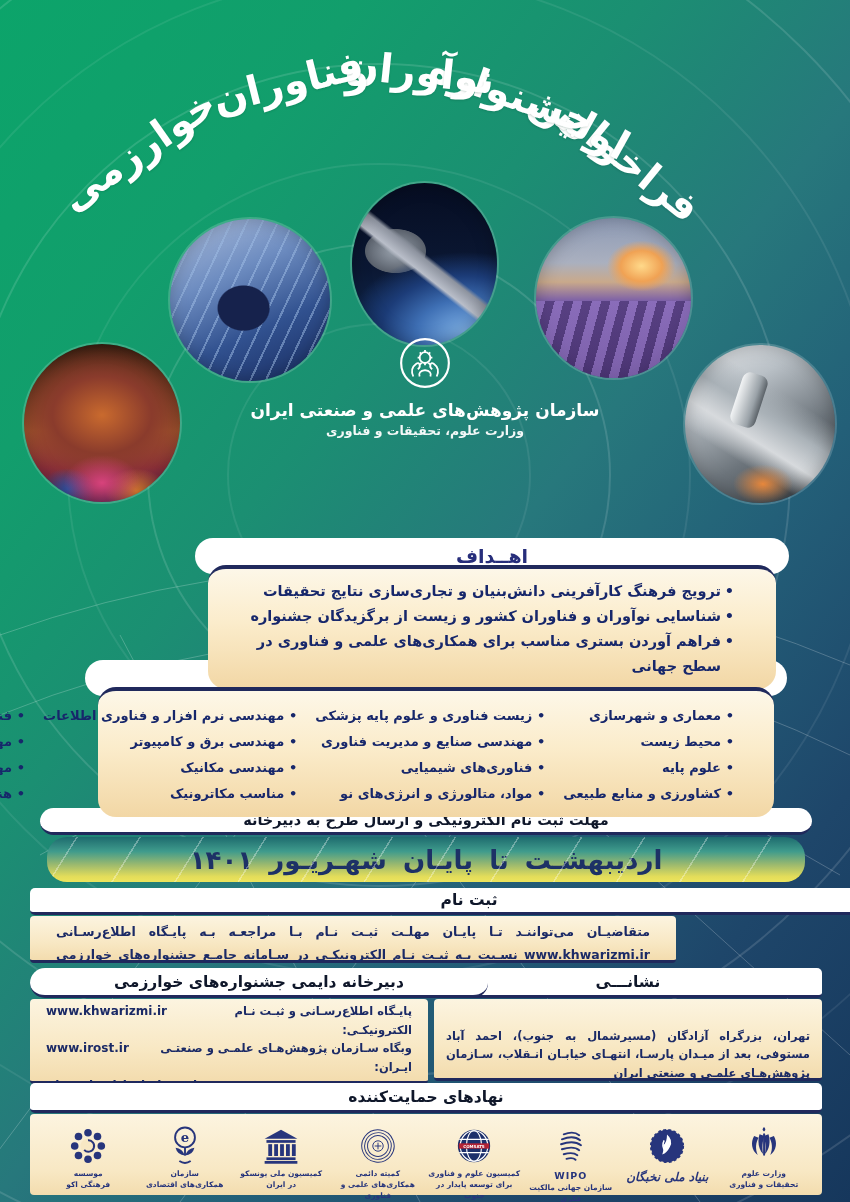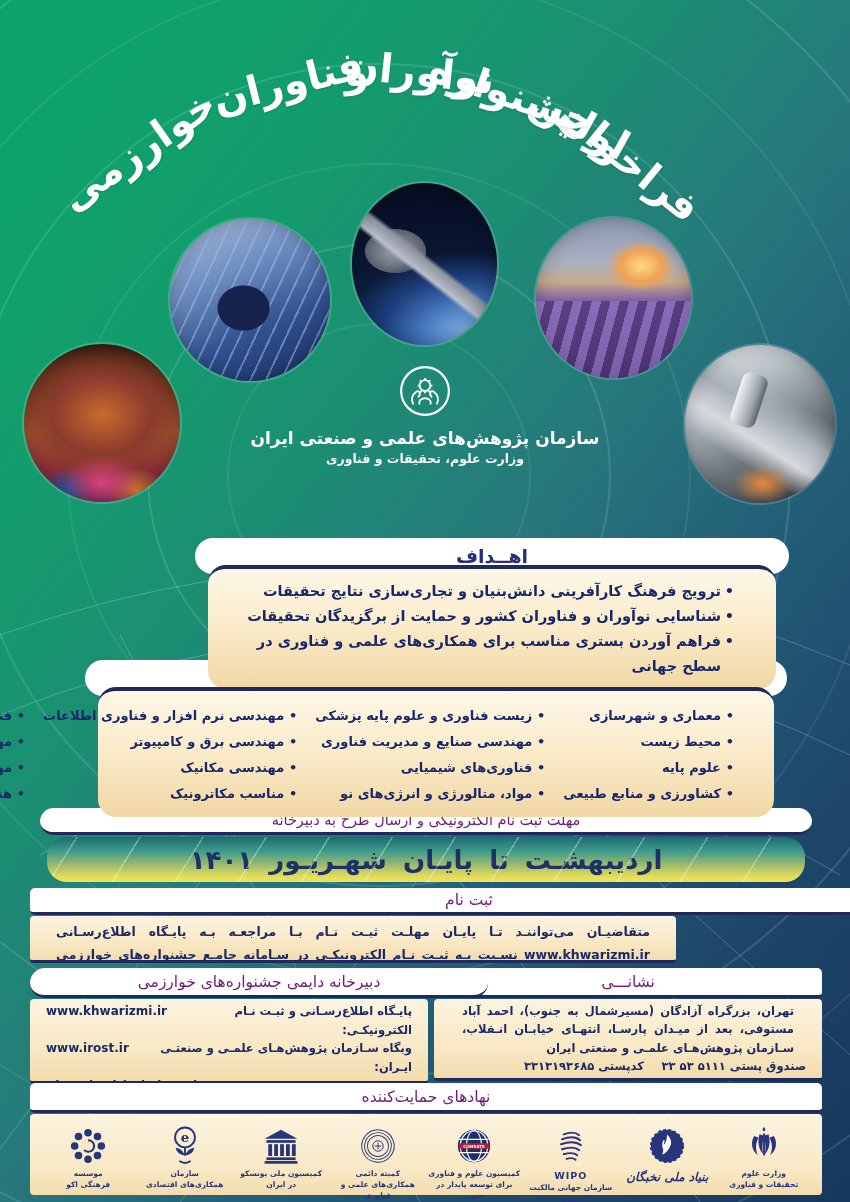--- a/index.html
+++ b/index.html
@@ -42,51 +42,51 @@
   .photo-lav::after{content:"";position:absolute;left:0;top:52%;width:100%;height:48%;
     background:repeating-linear-gradient(105deg, rgba(150,120,200,.55) 0 9px, rgba(60,40,100,.55) 9px 18px);}
   .photo-micro{left:685px;top:345px;width:150px;height:158px;
     background:
       radial-gradient(40px 26px at 52% 88%, #e8883c 0%, rgba(232,136,60,0) 75%),
       linear-gradient(32deg, rgba(230,232,236,0) 30%, #d7dadd 42%, #aab2b8 55%, rgba(170,178,184,0) 68%),
       linear-gradient(150deg,#eceef0 0%,#b9c0c6 30%,#6d757c 62%,#2f3438 100%);}
   .photo-micro::after{content:"";position:absolute;left:34%;top:18%;width:26px;height:54px;border-radius:8px;
     background:linear-gradient(90deg,#f2f4f5,#9aa2a8 70%,#5b6268);transform:rotate(18deg);}
   
-  .org{position:absolute;left:0;top:364px;width:100%;text-align:center;color:#fff;}
+  .org{position:absolute;left:0;top:336px;width:100%;text-align:center;color:#fff;}
   .org-mark{width:54px;height:54px;margin:0 auto 6px;}
   .org-name{font-size:17px;font-weight:800;}
   .org-ministry{font-size:12.5px;font-weight:600;margin-top:3px;opacity:.95;}
   
   .sec{position:absolute;}
   .sec-head{position:relative;z-index:1;background:#ffffff;display:flex;align-items:center;justify-content:center;
     color:#272e7b;font-weight:800;}
   .round-head{border-radius:24px;height:36px;font-size:19px;}
   .sec-body{position:relative;z-index:2;background:linear-gradient(180deg,#fdf7e8 0%,#fbeccb 45%,#f2d7a5 100%);
     border-top:4px solid #20295c;border-radius:18px;margin:-9px 13px 0;color:#17276b;}
   ul.blist{list-style:none;margin:0;padding:10px 42px 10px 18px;}
   ul.blist li{position:relative;font-size:14.5px;font-weight:700;line-height:1.72;padding-right:13px;}
   ul.blist li::before{content:"•";position:absolute;right:0;top:0;color:#17276b;}
   .fields-cols{display:flex;direction:rtl;padding:12px 26px 10px 14px;gap:4px;}
   .fields-cols ul.blist{padding:0 14px 0 0;flex:1;}
   .fields-cols ul.blist li{font-size:13px;line-height:2.0;white-space:nowrap;}
   .bar{position:absolute;display:flex;align-items:center;justify-content:center;}
-  .bar-white{background:#ffffff;color:#701a75;font-weight:400;border-bottom:3px solid #20295c;}
+  .bar-white{background:#ffffff;color:#0f172a;font-weight:700;border-bottom:3px solid #20295c;}
   .deadline-head{border-radius:14px;font-size:14.5px;}
   .grad-bar{background:linear-gradient(180deg,#1e6b6e 0%,#3f9b8c 32%,#9dba6e 62%,#e3dd5a 88%,#ece45c 100%);
     border-radius:20px;color:#1d3166;font-weight:900;font-size:26px;word-spacing:7px;overflow:hidden;}
   .grad-bar::after{content:"";position:absolute;inset:0;
     background:repeating-linear-gradient(-58deg, rgba(255,255,255,0) 0 52px, rgba(255,255,255,.32) 52px 53.5px);}
   .flat-head{border-radius:5px;font-size:15.5px;}
   .cream-box{position:absolute;background:linear-gradient(180deg,#fcf4e0 0%,#f8e8c4 60%,#f3dcae 100%);
     border-bottom:3px solid #20295c;border-radius:4px;color:#1b2a66;}
   .reg-text{font-size:12.5px;font-weight:700;line-height:1.8;padding:5px 26px;text-align:justify;}
   .kv{display:flex;direction:rtl;justify-content:space-between;align-items:baseline;padding:0 16px;font-size:11.5px;font-weight:700;line-height:1.62;}
   .kv .val{direction:ltr;font-size:12px;font-weight:800;}
-  .addr{font-size:11.5px;font-weight:700;line-height:1.6;padding:3px 28px 0;text-align:justify;}
+  .addr{font-size:11.5px;font-weight:700;line-height:1.6;padding:3px 12px 0;text-align:justify;margin-top:25px;}
   .addr-row{display:flex;direction:rtl;justify-content:space-between;padding:0 16px 0 90px;font-size:11.5px;font-weight:700;line-height:1.7;}
   .num{direction:ltr;display:inline-block;}
   
   .logos{position:absolute;display:flex;direction:rtl;justify-content:space-around;align-items:flex-start;
     background:linear-gradient(180deg,#fcf4e0 0%,#f8e8c4 70%,#f3dcae 100%);border-radius:4px;padding:9px 10px 6px;}
   .logo-cell{width:92px;text-align:center;color:#27357c;}
   .logo-ic{height:42px;display:flex;align-items:flex-end;justify-content:center;margin-bottom:4px;}
   .logo-cap{font-size:7.5px;font-weight:700;line-height:1.45;}
   .logo-cap .lat{font-size:9.5px;font-weight:800;letter-spacing:1px;}
   .logo-cap .callig{font-family:"DejaVu Serif","Liberation Serif",serif;font-style:italic;font-size:12px;font-weight:700;}
@@ -160,21 +160,21 @@
     </svg>
     <div class="org-name">سازمان پژوهش‌های علمی و صنعتی ایران</div>
     <div class="org-ministry">وزارت علوم، تحقیقات و فناوری</div>
   </div>
 
   <div class="sec" style="left:195px;top:538px;width:594px;">
     <div class="sec-head round-head">اهــداف</div>
     <div class="sec-body">
       <ul class="blist">
         <li>ترویج فرهنگ کارآفرینی دانش‌بنیان و تجاری‌سازی نتایج تحقیقات</li>
-        <li>شناسایی نوآوران و فناوران کشور و حمایت از برگزیدگان تحقیقات</li>
+        <li>شناسایی نوآوران و فناوران کشور و زیست از برگزیدگان جشنواره</li>
         <li>فراهم آوردن بستری مناسب برای همکاری‌های علمی و فناوری در سطح جهانی</li>
       </ul>
     </div>
   </div>
 
   <div class="sec" style="left:85px;top:660px;width:702px;">
     <div class="sec-head round-head">زمینه‌های علمی مورد پذیرش</div>
     <div class="sec-body">
       <div class="fields-cols">
         <ul class="blist" style="flex:1.05;">

